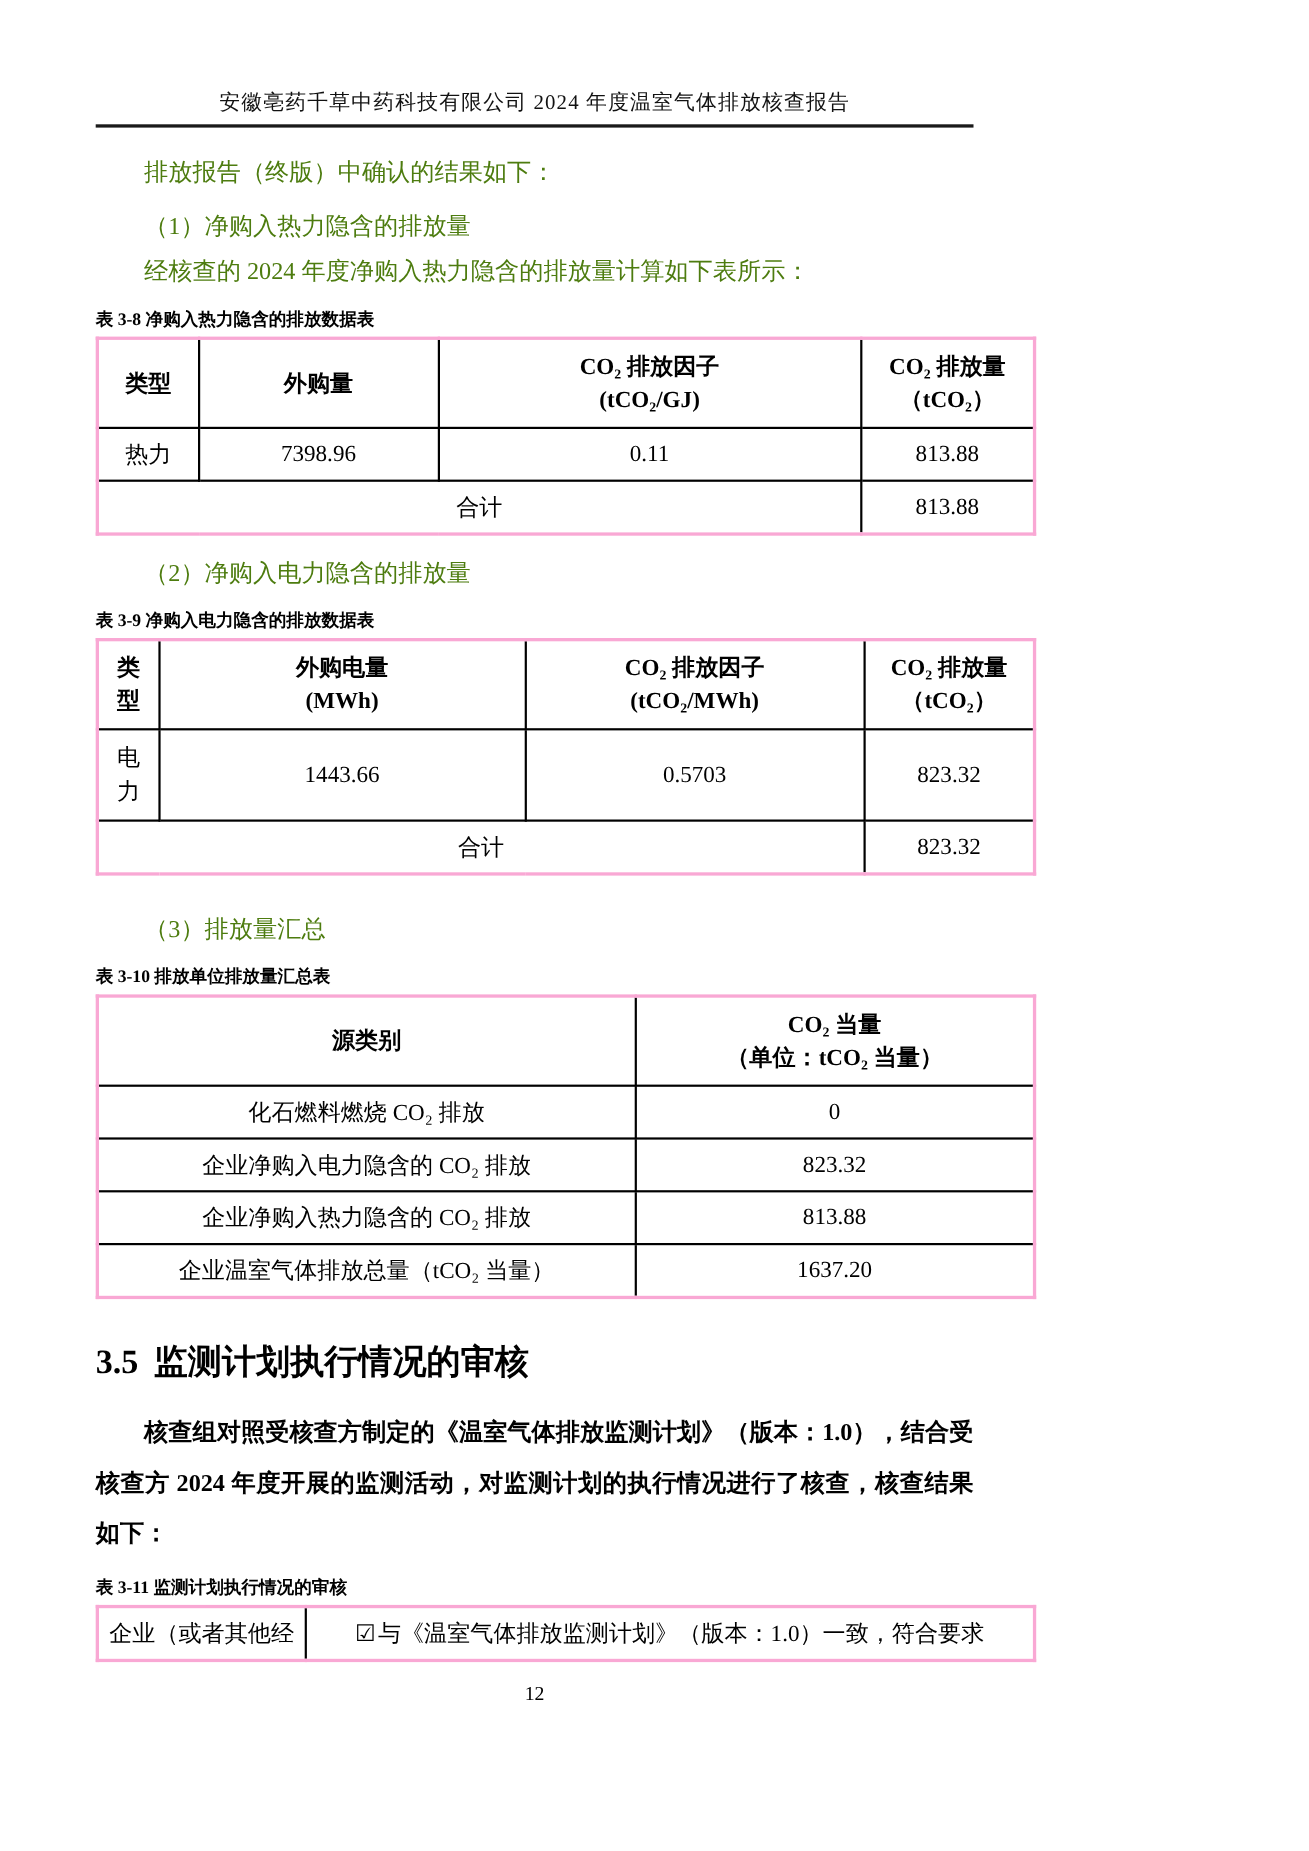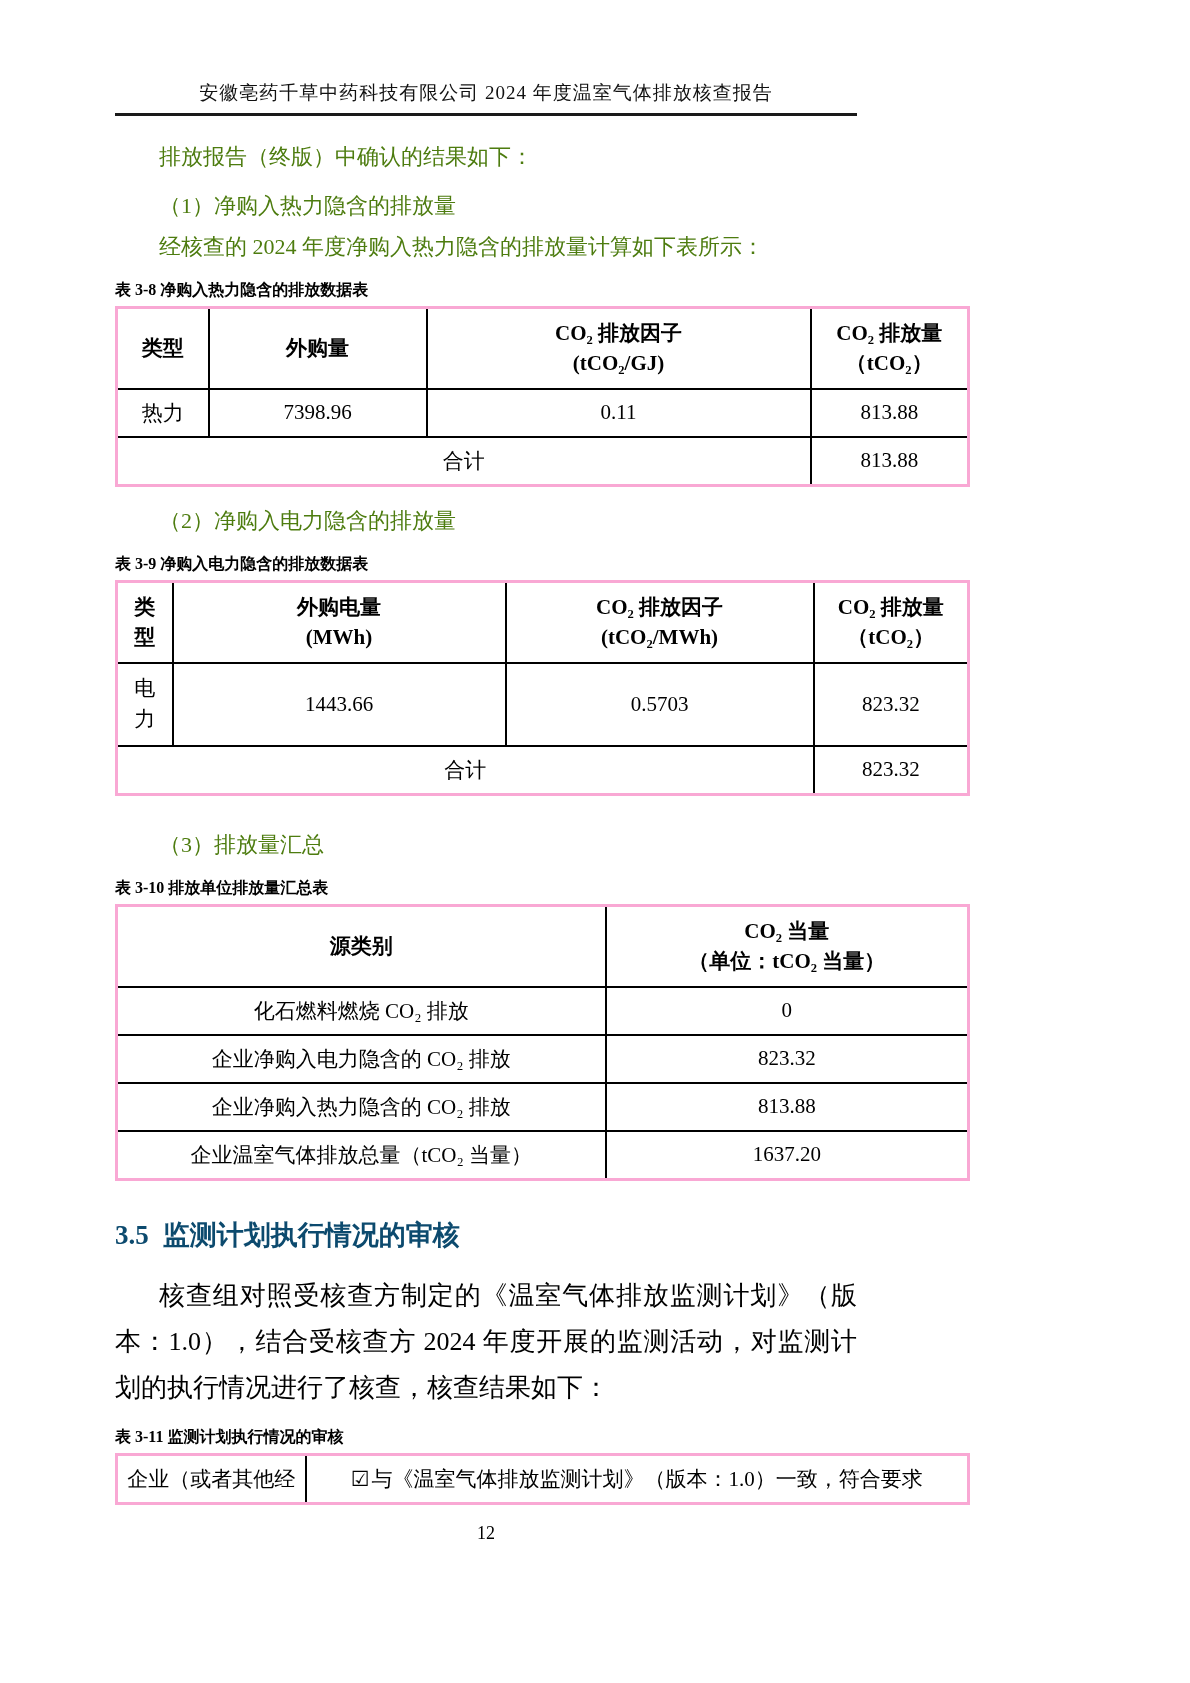--- a/index.html
+++ b/index.html
@@ -5,21 +5,21 @@
   * { box-sizing: border-box; }
   html, body { margin: 0; padding: 0; background: #ffffff; }
   body {
     width: 1190px; height: 1683px;
     font-family: "Liberation Serif", "DejaVu Serif", serif;
     color: #000;
   }
   .page {
     position: relative;
     width: 972px; height: 1683px;
-    padding: 0 115px;
+    padding: 0 87px;
     overflow: hidden;
   }
   
   .doc-header {
     padding-top: 80px;
     text-align: center;
     font-size: 19px;
     letter-spacing: 1px;
     color: #111;
   }
@@ -29,22 +29,22 @@
     border-top: 3px solid #1a1a1a;
     width: 100%;
   }
   
   .para { font-size: 22px; line-height: 30px; text-indent: 44px; color: #4d7c0f; }
   .p-intro { margin: 26px 0 0; }
   .p-item  { margin: 19px 0 0; }
   .p-lead  { margin: 11px 0 0; }
   .sec-para {
     margin: 20px 0 0;
-    font-size: 26px; line-height: 46px;
-    text-align: justify; text-indent: 44px;
+    font-size: 22px; line-height: 46px;
+    text-align: justify; text-indent: 44px; font-weight: bold;
   }
   
   .tbl-caption {
     margin: 18px 0 0;
     text-align: left;
     font-weight: bold;
     font-size: 16px;
   }
   
   table.doc-table {
@@ -66,23 +66,23 @@
     font-weight: bold;
     white-space: pre-line;
     line-height: 1.45;
   }
   td.cell-narrow, th.cell-narrow { word-break: break-all; padding: 6px 8px; line-height: 1.5; }
   td.left-cell { text-align: left; padding-left: 12px; }
   .checkbox-glyph { font-family: "DejaVu Sans", sans-serif; font-size: 21px; margin-right: 2px; }
   
   .sec-heading {
     margin: 36px 0 0;
-    font-size: 27px;
+    font-size: 31px;
     font-weight: bold;
-    color: #0c4a6e;
+    color: #000000;
   }
   .sec-heading .sec-num { margin-right: 14px; }
   
   .page-number {
     margin-top: 18px;
     text-align: center;
     font-size: 18px;
   }
 </style>
 </head>

